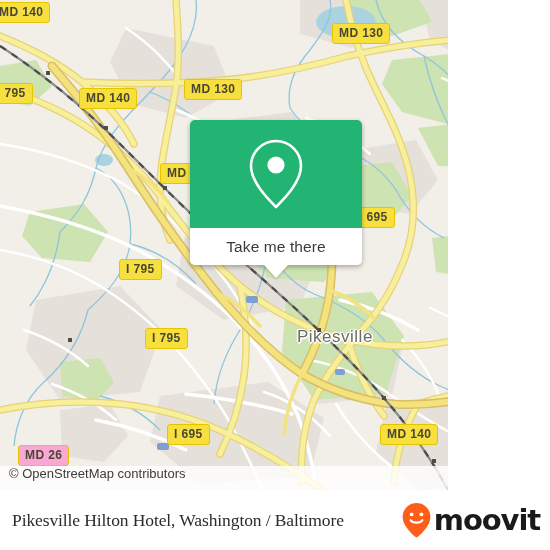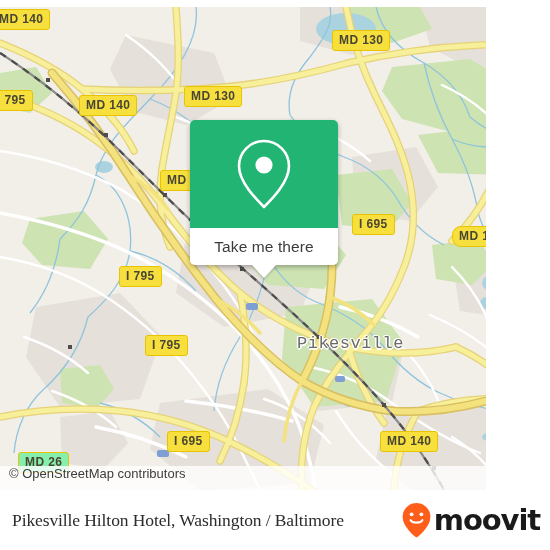--- a/index.html
+++ b/index.html
@@ -5,21 +5,21 @@
   html,body{margin:0;padding:0;}
   body{
     width:550px;height:550px;overflow:hidden;
     font-family:"Liberation Sans", sans-serif;
     background:#f2efe9;
     position:relative;
   }
   #app{position:absolute;inset:0;width:550px;height:550px;overflow:hidden;background:#fff;}
 
   
-  .map{position:absolute;left:0;top:7px;width:486px;height:490px;overflow:hidden;background:#f2efe9;}
+  .map{position:absolute;left:0;top:0;width:448px;height:490px;overflow:hidden;background:#f2efe9;}
   .map svg{position:absolute;left:0;top:0;display:block;}
 
   
   .shield{
     position:absolute;
     background:#f7e03d;
     border:1.5px solid #e8c400;
     border-radius:3px;
     color:#4a4634;
     font-size:12px;
@@ -36,28 +36,28 @@
   .place{
     position:absolute;
     color:#6b6b6b;
     font-size:17px;
     letter-spacing:.5px;
     white-space:nowrap;
     text-shadow:
       1.5px 0 0 rgba(255,255,255,.9), -1.5px 0 0 rgba(255,255,255,.9),
       0 1.5px 0 rgba(255,255,255,.9), 0 -1.5px 0 rgba(255,255,255,.9),
       1px 1px 0 rgba(255,255,255,.9), -1px -1px 0 rgba(255,255,255,.9);
-    font-family:Liberation Mono, monospace;
+    font-family:Liberation Sans, sans-serif;
   }
 
   
   .popup{
     position:absolute;
     left:190px;top:120px;
-    width:148px;
+    width:172px;
     border-radius:5px;
     box-shadow:0 2px 5px rgba(0,0,0,.30);
     overflow:visible;
     z-index:40;
   }
   .popup-head{
     height:108px;
     border-radius:5px 5px 0 0;
     display:flex;align-items:center;justify-content:center;
   }
@@ -357,21 +357,21 @@
         <div class="shield" style="left: -8px; top: 2px; background: rgb(247, 224, 61); border-color: rgb(232, 196, 0); color: rgb(74, 70, 52);">MD 140</div>
         <div class="shield" style="left: -10px; top: 83px; background: rgb(247, 224, 61); border-color: rgb(232, 196, 0); color: rgb(74, 70, 52);">I 795</div>
         <div class="shield" style="left: 79px; top: 88px; background: rgb(247, 224, 61); border-color: rgb(232, 196, 0); color: rgb(74, 70, 52);">MD 140</div>
         <div class="shield" style="left: 184px; top: 79px; background: rgb(247, 224, 61); border-color: rgb(232, 196, 0); color: rgb(74, 70, 52);">MD 130</div>
         <div class="shield" style="left: 332px; top: 23px; background: rgb(247, 224, 61); border-color: rgb(232, 196, 0); color: rgb(74, 70, 52);">MD 130</div>
         <div class="shield" style="left: 160px; top: 163px; background: rgb(247, 224, 61); border-color: rgb(232, 196, 0); color: rgb(74, 70, 52);">MD 130</div>
         <div class="shield" style="left: 119px; top: 259px; background: rgb(247, 224, 61); border-color: rgb(232, 196, 0); color: rgb(74, 70, 52);">I 795</div>
         <div class="shield" style="left: 145px; top: 328px; background: rgb(247, 224, 61); border-color: rgb(232, 196, 0); color: rgb(74, 70, 52);">I 795</div>
         <div class="shield" style="left: 352px; top: 207px; background: rgb(247, 224, 61); border-color: rgb(232, 196, 0); color: rgb(74, 70, 52);">I 695</div>
         <div class="shield" style="left: 452px; top: 219px; background: rgb(247, 224, 61); border-color: rgb(232, 196, 0); color: rgb(74, 70, 52); border-radius: 9px;">MD 133</div>
-        <div class="shield" style="left: 18px; top: 445px; background: #86efac; border-color: rgb(232, 196, 0); color: rgb(74, 70, 52);">MD 26</div>
+        <div class="shield" style="left: 18px; top: 445px; background: #f9a8d4; border-color: rgb(232, 196, 0); color: rgb(74, 70, 52);">MD 26</div>
         <div class="shield" style="left: 167px; top: 424px; background: rgb(247, 224, 61); border-color: rgb(232, 196, 0); color: rgb(74, 70, 52);">I 695</div>
         <div class="shield" style="left: 380px; top: 424px; background: rgb(247, 224, 61); border-color: rgb(232, 196, 0); color: rgb(74, 70, 52);">MD 140</div>
       </div>
 
     <div id="places">
         <div class="place" style="left: 297px; top: 327px;">Pikesville</div>
       </div>
   </div>
 
   <div class="popup">

